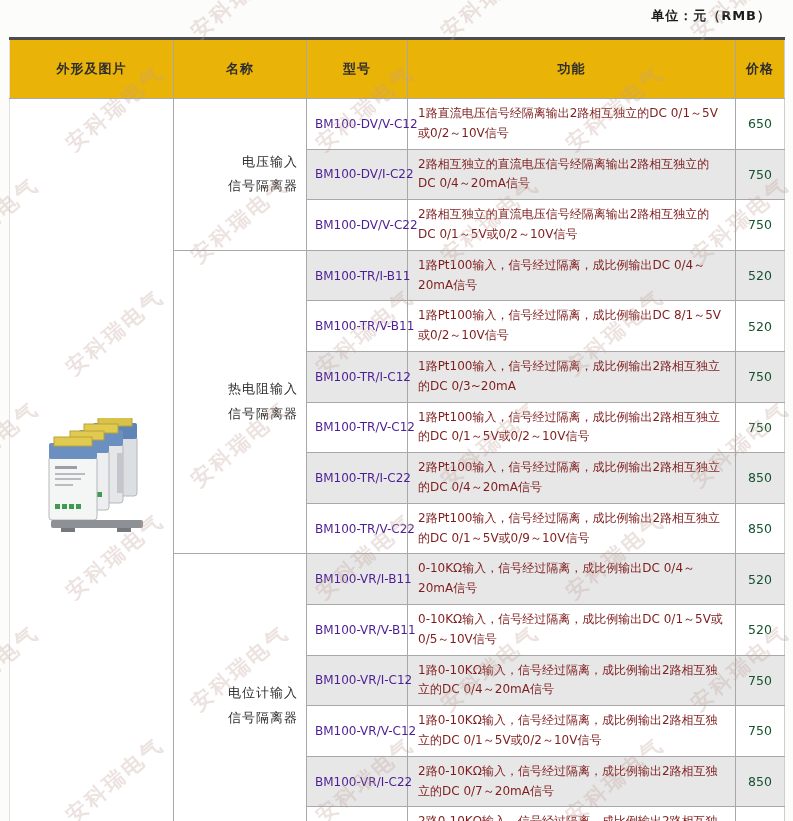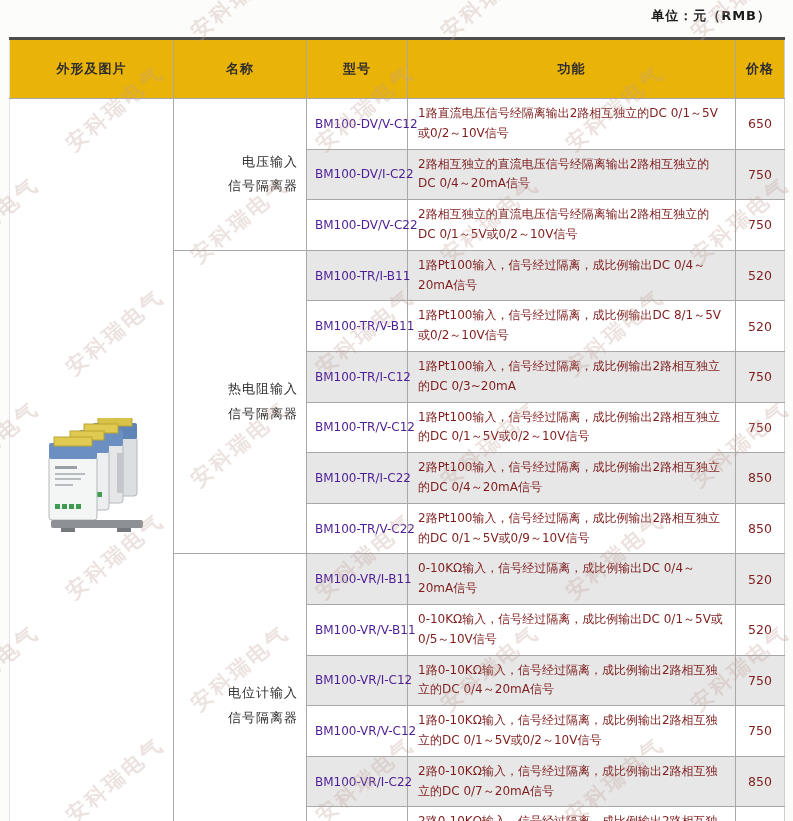--- a/index.html
+++ b/index.html
@@ -42,21 +42,21 @@
     background:#fff;text-align:right;
     font-size:13px;color:#2e2e2e;line-height:1.9;white-space:pre-line;letter-spacing:1px;
   }
   td.model-cell{
     text-align:center;font-size:12px;color:#4c1d95;
     font-family:"DejaVu Sans","Liberation Sans",sans-serif;letter-spacing:0px;white-space:nowrap;
   }
   td.func-cell{
     font-size:12px;color:#7f1d1d;line-height:1.65;padding:5px 10px;text-align:left;
   }
-  td.price-cell{text-align:center;font-size:12.5px;color:#7f1d1d;}
+  td.price-cell{text-align:center;font-size:12.5px;color:#14532d;}
   
   .watermark-layer{
     position:absolute;left:0;top:0;width:793px;height:821px;
     pointer-events:none;z-index:5;overflow:hidden;
   }
   .wm{
     position:absolute;transform:rotate(-40deg);
     font-size:21px;font-weight:bold;letter-spacing:3px;white-space:nowrap;
     color:rgba(193,158,150,0.30);
   }

